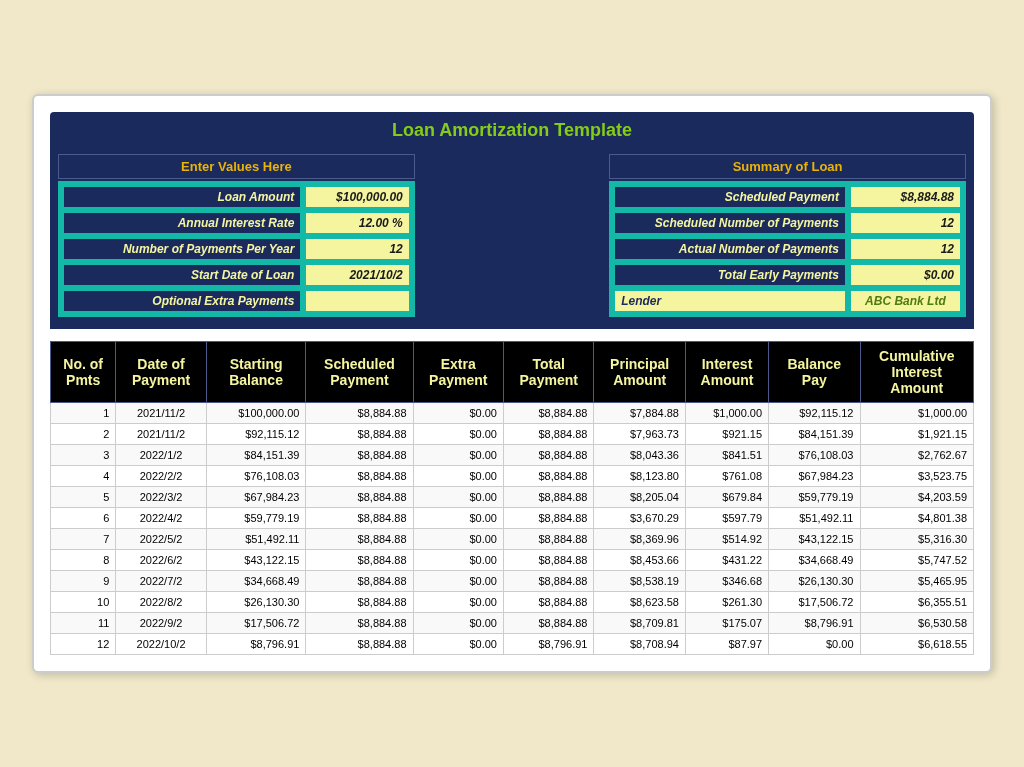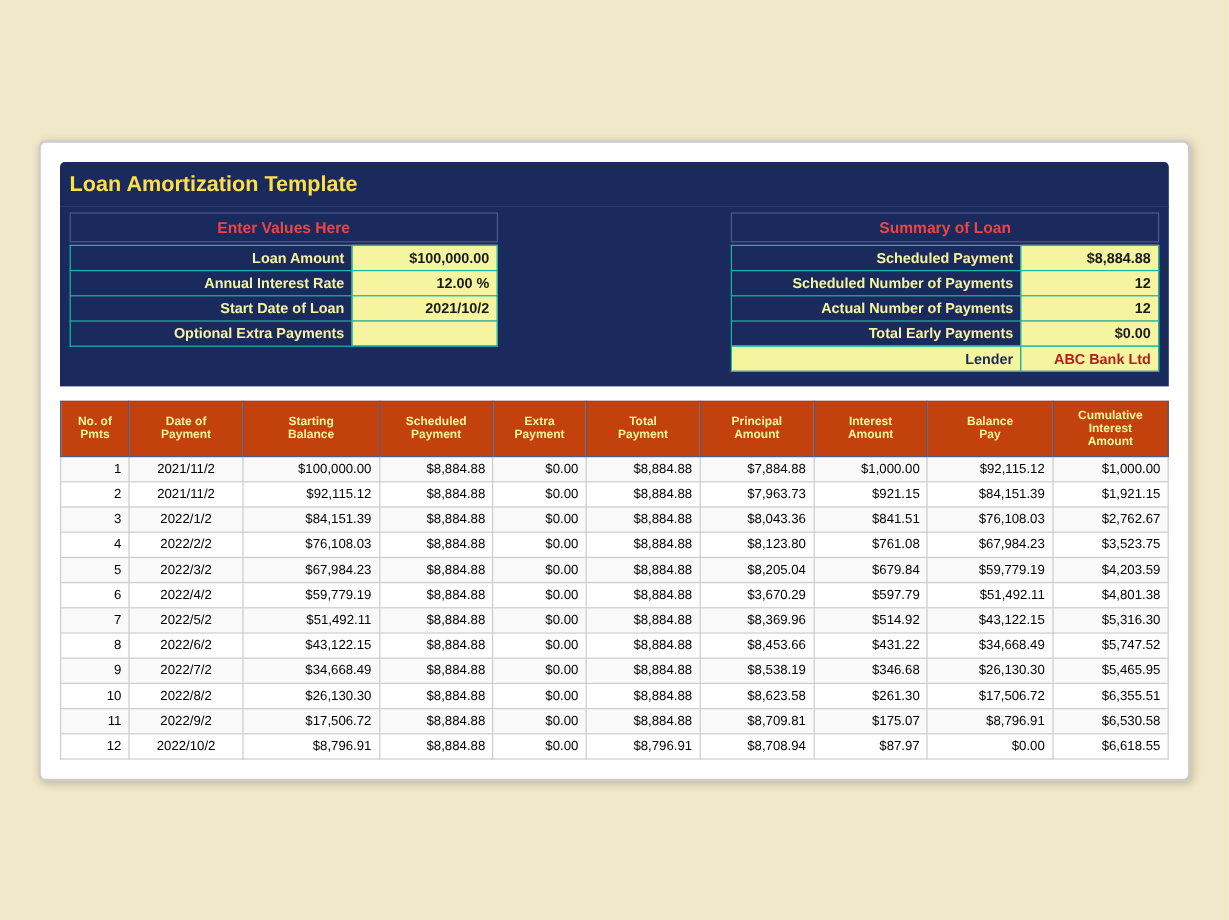--- a/index.html
+++ b/index.html
@@ -15,21 +15,22 @@
     .card {
       background: #fff;
       border: 2px solid #ccc;
       border-radius: 6px;
       padding: 16px;
       width: 960px;
       box-shadow: 2px 2px 8px rgba(0,0,0,0.2);
     }
     .main-title {
       background: #1a2a5c;
-      color: #fde047;
+      color: #84cc16;
+      text-align: center;
       font-size: 18px;
       font-weight: bold;
       padding: 8px;
       border-radius: 4px 4px 0 0;
     }
     .top-section {
       display: flex;
       background: #1a2a5c;
       border-top: 1px solid #1a2a5c;
       padding-bottom: 8px;
@@ -40,78 +41,79 @@
     }
     .summary-section {
       flex: 1;
       padding: 4px 8px;
     }
     .spacer-section {
       flex: 0.5;
     }
     .section-header {
       background: #1a2a5c;
-      color: #ef4444;
+      color: #eab308;
       font-weight: bold;
       text-align: center;
       padding: 4px;
       font-size: 13px;
       border: 1px solid #4a5a8c;
       margin-bottom: 2px;
     }
     .form-table {
       width: 100%;
       border-collapse: collapse;
     }
     .form-table td {
       padding: 3px 6px;
-      border: 1px solid #14b8a6;
+      border: 6px solid #14b8a6;
+      font-style: italic;
     }
     .label-cell {
       background: #1a2a5c;
       color: #f5f5a0;
       font-weight: bold;
       text-align: right;
       white-space: nowrap;
     }
     .value-cell {
       background: #f5f5a0;
       color: #1a1a1a;
       text-align: right;
       font-weight: bold;
     }
     .value-cell-left {
       background: #f5f5a0;
-      color: #b91c1c;
-      text-align: right;
+      color: #4d7c0f;
+      text-align: center;
       font-weight: bold;
       padding-left: 6px;
     }
     .lender-label {
       background: #f5f5a0;
       color: #1a2a5c;
       font-weight: bold;
-      text-align: right;
+      text-align: left;
     }
     
     .amort-section {
       margin-top: 12px;
     }
     .amort-table {
       width: 100%;
       border-collapse: collapse;
     }
     .amort-table th {
-      background: #c2410c;
+      background: #000000;
       color: #f5f5a0;
       font-weight: bold;
       text-align: center;
       padding: 6px 4px;
       border: 1px solid #4a5a8c;
-      font-size: 10px;
+      font-size: 14px;
       vertical-align: middle;
     }
     .amort-table td {
       padding: 4px 6px;
       border: 1px solid #ccc;
       text-align: center;
       font-size: 11px;
       background: #fff;
     }
     .amort-table tr:nth-child(odd) td {
@@ -137,20 +139,24 @@
       <div class="section-header">Enter Values Here</div>
       <table class="form-table">
         <tbody>
             <tr>
           <td class="label-cell">Loan Amount</td>
           <td class="value-cell">$100,000.00</td>
         </tr>
         <tr>
           <td class="label-cell">Annual Interest Rate</td>
           <td class="value-cell">12.00 %</td>
+        </tr>
+        <tr>
+          <td class="label-cell">Number of Payments Per Year</td>
+          <td class="value-cell">12</td>
         </tr>
         <tr>
           <td class="label-cell">Start Date of Loan</td>
           <td class="value-cell">2021/10/2</td>
         </tr>
         <tr>
           <td class="label-cell">Optional Extra Payments</td>
           <td class="value-cell"></td>
         </tr>
       </tbody>

